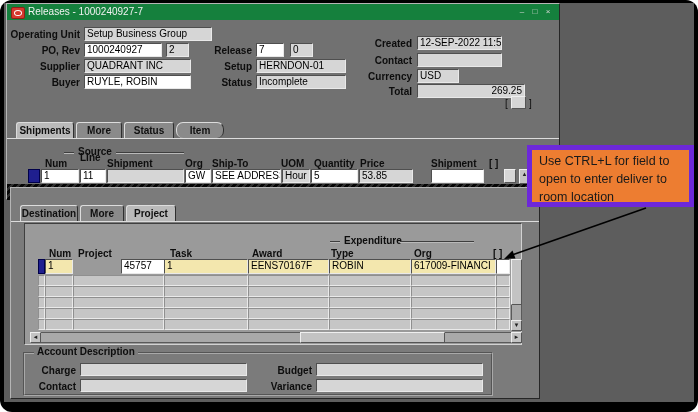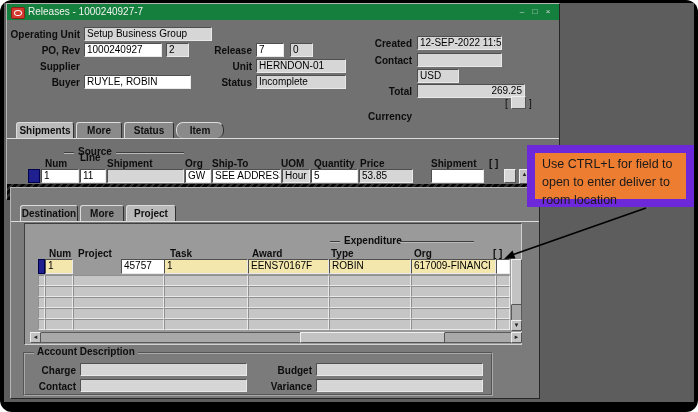--- a/index.html
+++ b/index.html
@@ -40,21 +40,21 @@
   #dist-canvas{left:24px;top:223px;width:498px;height:122px;background:#9a9a9a;border:1px solid;border-color:#3f3f3f #d2d2d2 #d2d2d2 #3f3f3f;}
   .ecell{position:absolute;box-sizing:border-box;background:#c6c6c6;border:1px solid;border-color:#8f8f8f #eaeaea #eaeaea #8f8f8f;}
   
   .sb{position:absolute;box-sizing:border-box;background:#a9a9a9;border:1px solid #5a5a5a;}
   .sb-btn{position:absolute;box-sizing:border-box;background:#c3c3c3;border:1px solid;border-color:#efefef #555 #555 #efefef;
           font-size:6px;line-height:9px;text-align:center;color:#222;cursor:default;}
   .sb-thumb{position:absolute;box-sizing:border-box;background:#c3c3c3;border:1px solid;border-color:#efefef #555 #555 #efefef;}
   .groove{position:absolute;box-sizing:border-box;border:2px groove #a9a9a9;}
   .group-title{position:absolute;font-size:10px;font-weight:bold;color:#0d0d0d;background:#7b7b7b;padding:0 3px;white-space:nowrap;}
   
-  #callout{left:527px;top:145px;width:167px;height:62px;background:#ED7D31;border:8px solid #6d28d9;
+  #callout{left:527px;top:145px;width:167px;height:62px;background:#ED7D31;border:5px solid #6d28d9;
            font-size:12.5px;line-height:18px;color:#1a1a1a;padding:2px 7px;}
   #arrow-svg{position:absolute;left:0;top:0;width:698px;height:412px;pointer-events:none;}
 </style>
 </head>
 <body>
 
 <div id="screen">
   <div id="mdi"></div>
 
   <div class="win" id="releases-win"></div>
@@ -69,41 +69,42 @@
   </div>
 
   <div class="lbl" style="left:10px;top:29px;width:70px;">Operating Unit</div>
   <div class="fld" style="left:84px;top:27px;width:128px;height:14px;">Setup Business Group</div>
 
   <div class="lbl" style="left:10px;top:45px;width:70px;">PO, Rev</div>
   <div class="fld white" style="left:84px;top:43px;width:78px;height:14px;">1000240927</div>
   <div class="fld" style="left:166px;top:43px;width:23px;height:14px;">2</div>
 
   <div class="lbl" style="left:10px;top:61px;width:70px;">Supplier</div>
+  <div class="fld" style="left:84px;top:59px;width:107px;height:14px;">QUADRANT INC</div>
 
   <div class="lbl" style="left:10px;top:77px;width:70px;">Buyer</div>
   <div class="fld white" style="left:84px;top:75px;width:107px;height:14px;">RUYLE, ROBIN</div>
 
   <div class="lbl" style="left:182px;top:45px;width:70px;">Release</div>
   <div class="fld white" style="left:256px;top:43px;width:28px;height:14px;">7</div>
   <div class="fld" style="left:290px;top:43px;width:23px;height:14px;">0</div>
 
-  <div class="lbl" style="left:182px;top:61px;width:70px;">Unit</div>
+  <div class="lbl" style="left:182px;top:61px;width:70px;">Setup</div>
   <div class="fld" style="left:256px;top:59px;width:90px;height:14px;">HERNDON-01</div>
 
   <div class="lbl" style="left:182px;top:77px;width:70px;">Status</div>
   <div class="fld" style="left:256px;top:75px;width:90px;height:14px;">Incomplete</div>
 
   <div class="lbl" style="left:342px;top:38px;width:70px;">Created</div>
   <div class="fld" style="left:417px;top:36px;width:85px;height:14px;">12-SEP-2022 11:55</div>
 
   <div class="lbl" style="left:342px;top:55px;width:70px;">Contact</div>
   <div class="fld" style="left:417px;top:53px;width:85px;height:14px;"></div>
 
-  <div class="lbl" style="left:342px;top:71px;width:70px;margin-top:40px;">Currency</div>
+  <div class="lbl" style="left:342px;top:71px;width:70px;">Currency</div>
   <div class="fld" style="left:417px;top:69px;width:42px;height:14px;">USD</div>
 
   <div class="lbl" style="left:342px;top:86px;width:70px;">Total</div>
   <div class="fld right" style="left:417px;top:84px;width:108px;height:14px;">269.25</div>
 
   <div class="hdr" style="left:505px;top:98px;font-weight:normal;">[</div>
   <div class="fld" style="left:511px;top:96px;width:15px;height:13px;border-color:#efefef #555 #555 #efefef;"></div>
   <div class="hdr" style="left:529px;top:98px;font-weight:normal;">]</div>
 
   <div class="tab active" style="left:16px;top:122px;width:58px;">Shipments</div>

